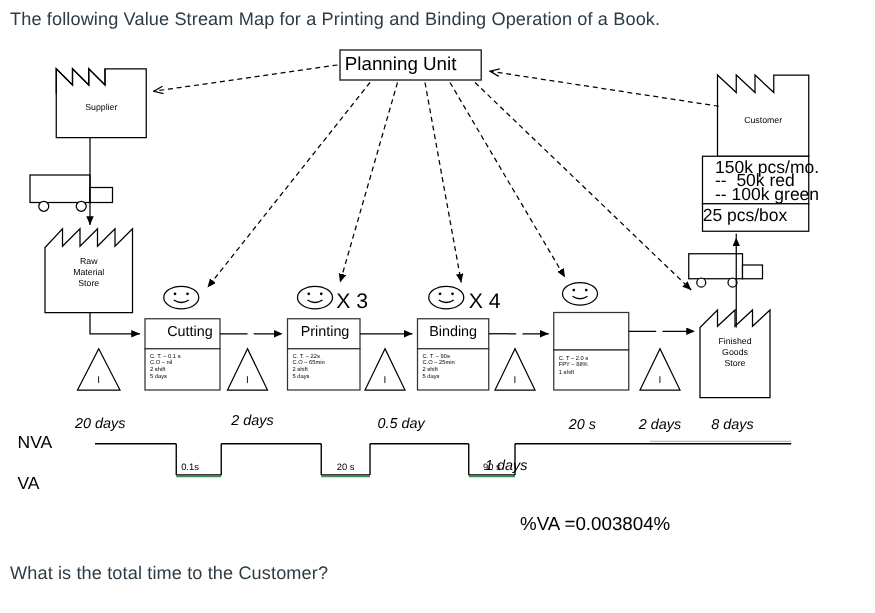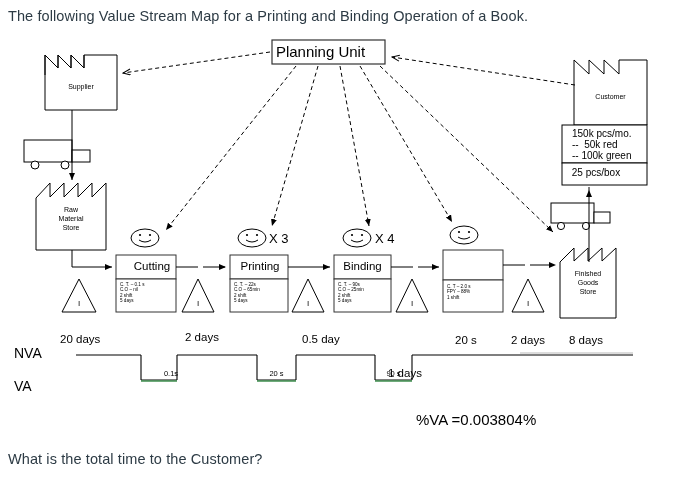--- a/index.html
+++ b/index.html
@@ -21,25 +21,25 @@
     letter-spacing:.1px;
     white-space:nowrap;
   }
   #title-text{left:8px;top:8px;}
   #question-text{left:8px;top:451px;}
 
   .lbl{position:absolute;white-space:pre;color:#000;}
   .box-title{font-size:11.5px;text-align:center;line-height:12px;}
   .data-lines{font-size:4.6px;line-height:5.4px;white-space:pre;color:#000;}
   .fac-label{font-size:7px;text-align:center;line-height:9px;}
-  .cust-info{font-size:10px;line-height:11px;white-space:pre;}
-  .mult{font-size:13px;}
+  .cust-info{font-size:14px;line-height:11px;white-space:pre;}
+  .mult{font-size:17px;}
   .tri-i{font-size:8px;}
   .axis-label{font-size:14px;margin-top:19px;}
-  .time-lbl{font-size:11.5px;}
+  .time-lbl{font-size:11.5px;font-style:italic;}
   .va-lbl{font-size:7.5px;}
   .pva{font-size:15px;}
   .plan-lbl{font-size:15px;}
 </style>
 </head>
 <body>
 
 <div id="stage">
 
   <div class="q-text" id="question-text">What is the total time to the Customer?</div>
@@ -236,19 +236,19 @@
   <div class="lbl axis-label" style="left:14px;top:359px;">VA</div>
 
   <div class="lbl time-lbl" style="left:60px;top:333px;">20 days</div>
   <div class="lbl time-lbl" style="left:185px;top:331px;">2 days</div>
   <div class="lbl time-lbl" style="left:302px;top:333px;">0.5 day</div>
   <div class="lbl time-lbl" style="left:388px;top:334px;margin-top:33px;">1 days</div>
   <div class="lbl time-lbl" style="left:455px;top:334px;">20 s</div>
   <div class="lbl time-lbl" style="left:511px;top:334px;">2 days</div>
   <div class="lbl time-lbl" style="left:569px;top:334px;">8 days</div>
 
-  <div class="lbl va-lbl" style="left:151px;top:369px;width:40px;text-align:center;">0.1s</div>
+  <div class="lbl va-lbl" style="left:132px;top:369px;width:40px;text-align:center;">0.1s</div>
   <div class="lbl va-lbl" style="left:257px;top:369px;width:39px;text-align:center;">20 s</div>
   <div class="lbl va-lbl" style="left:375px;top:369px;width:37px;text-align:center;">90 s</div>
 
   <div class="lbl pva" style="left:416px;top:375px;margin-top:36px;">%VA =0.003804%</div>
 
 </div>
 
 </body></html>

